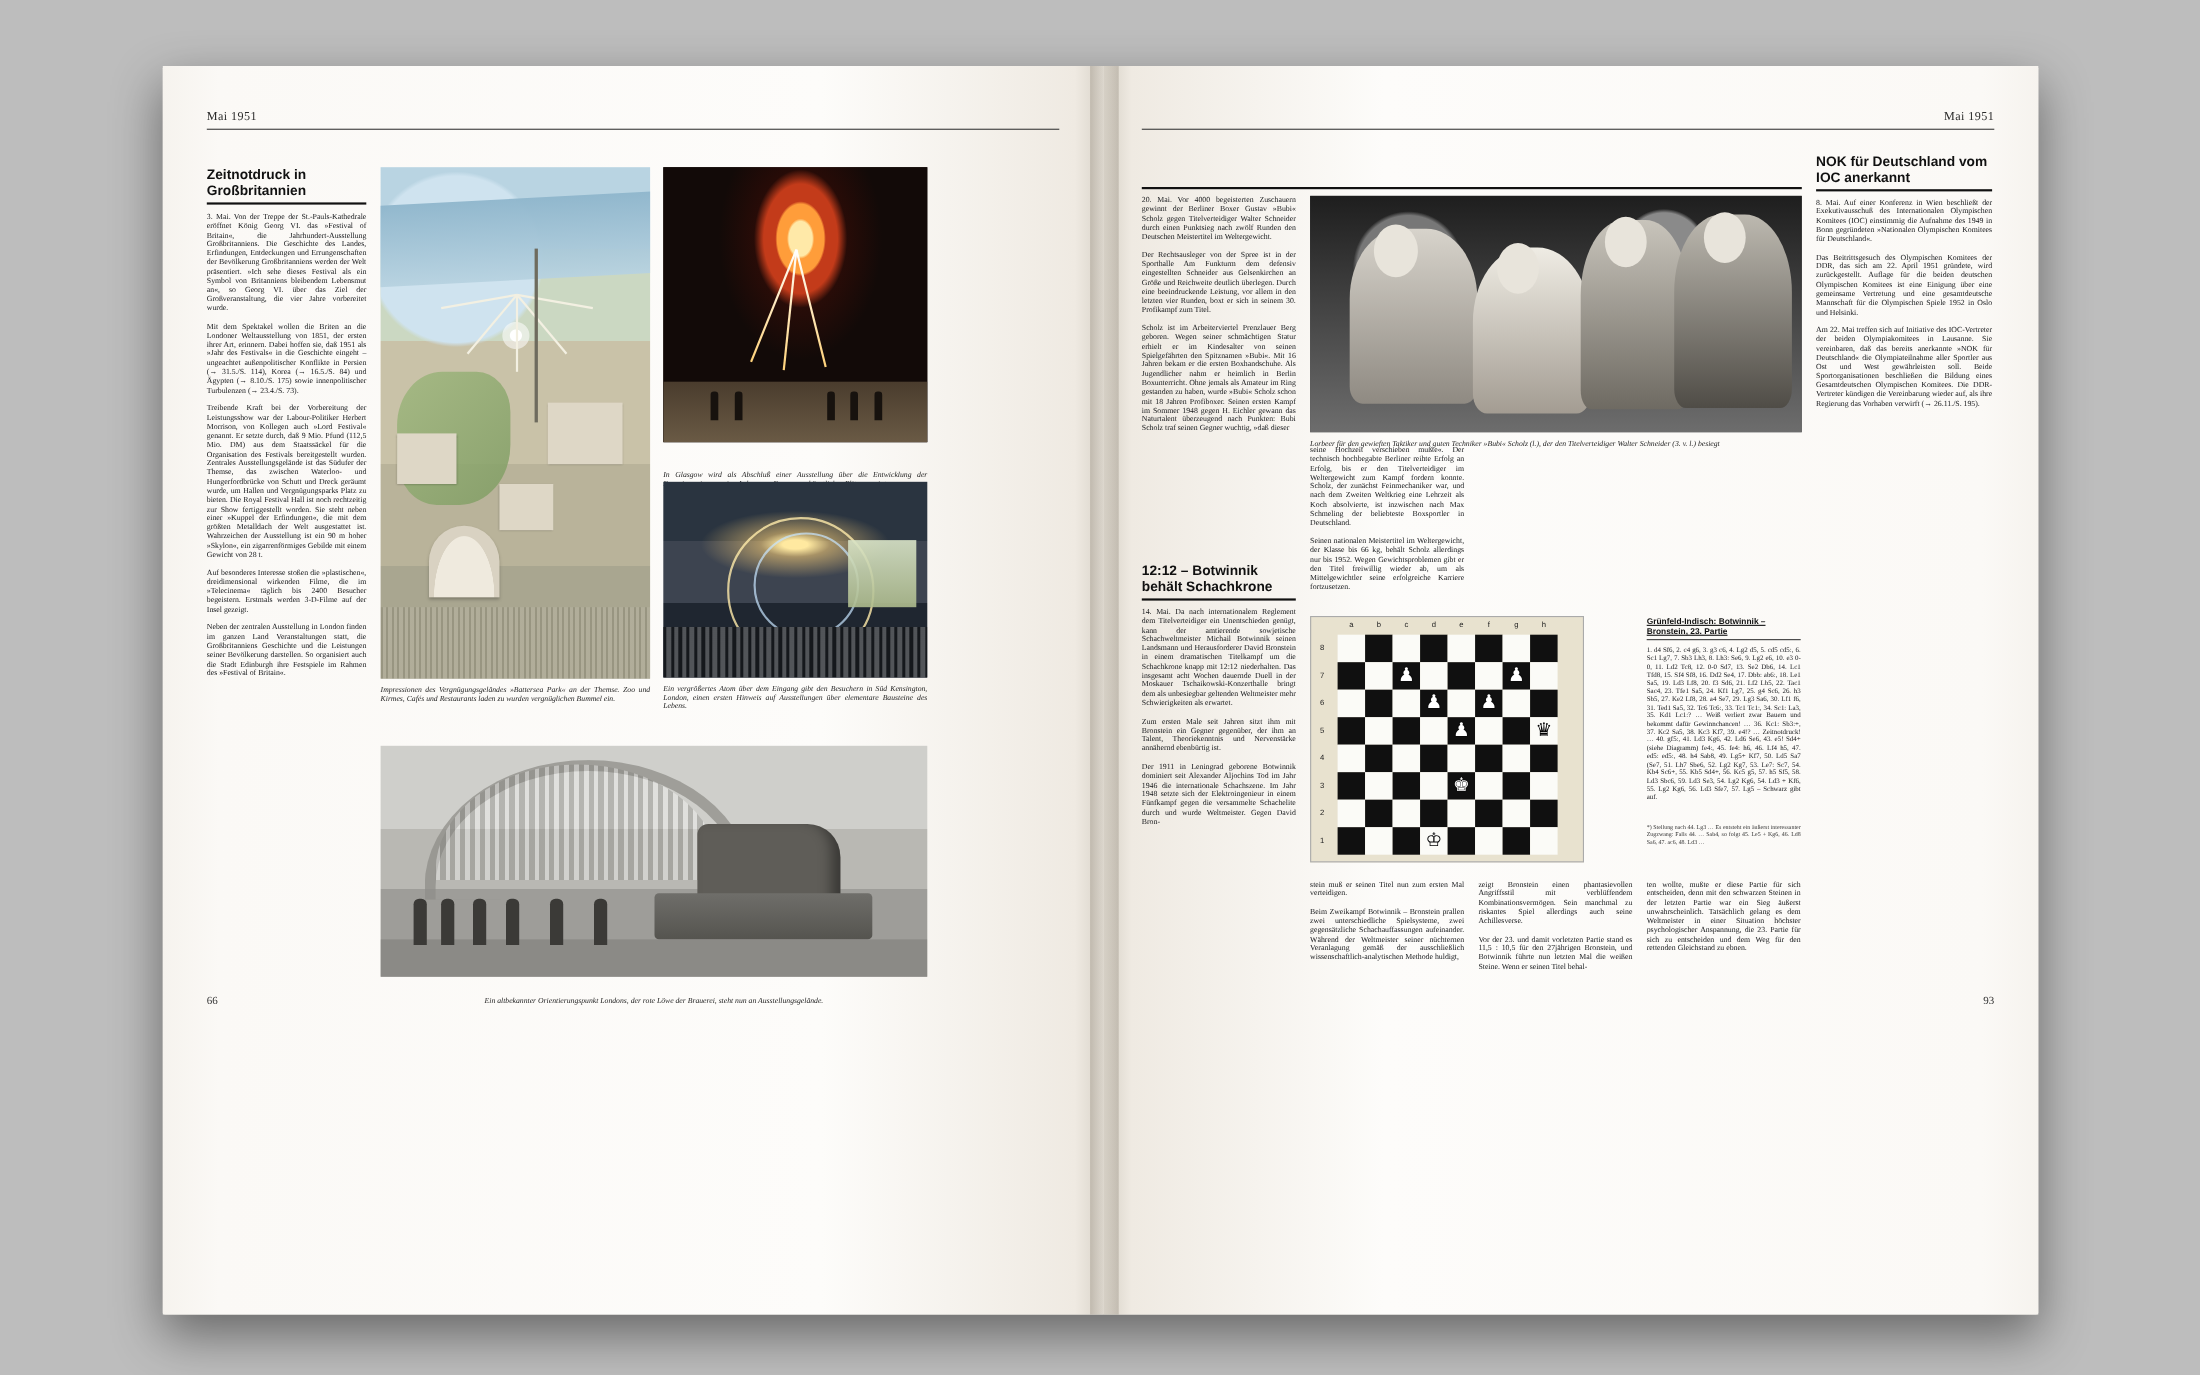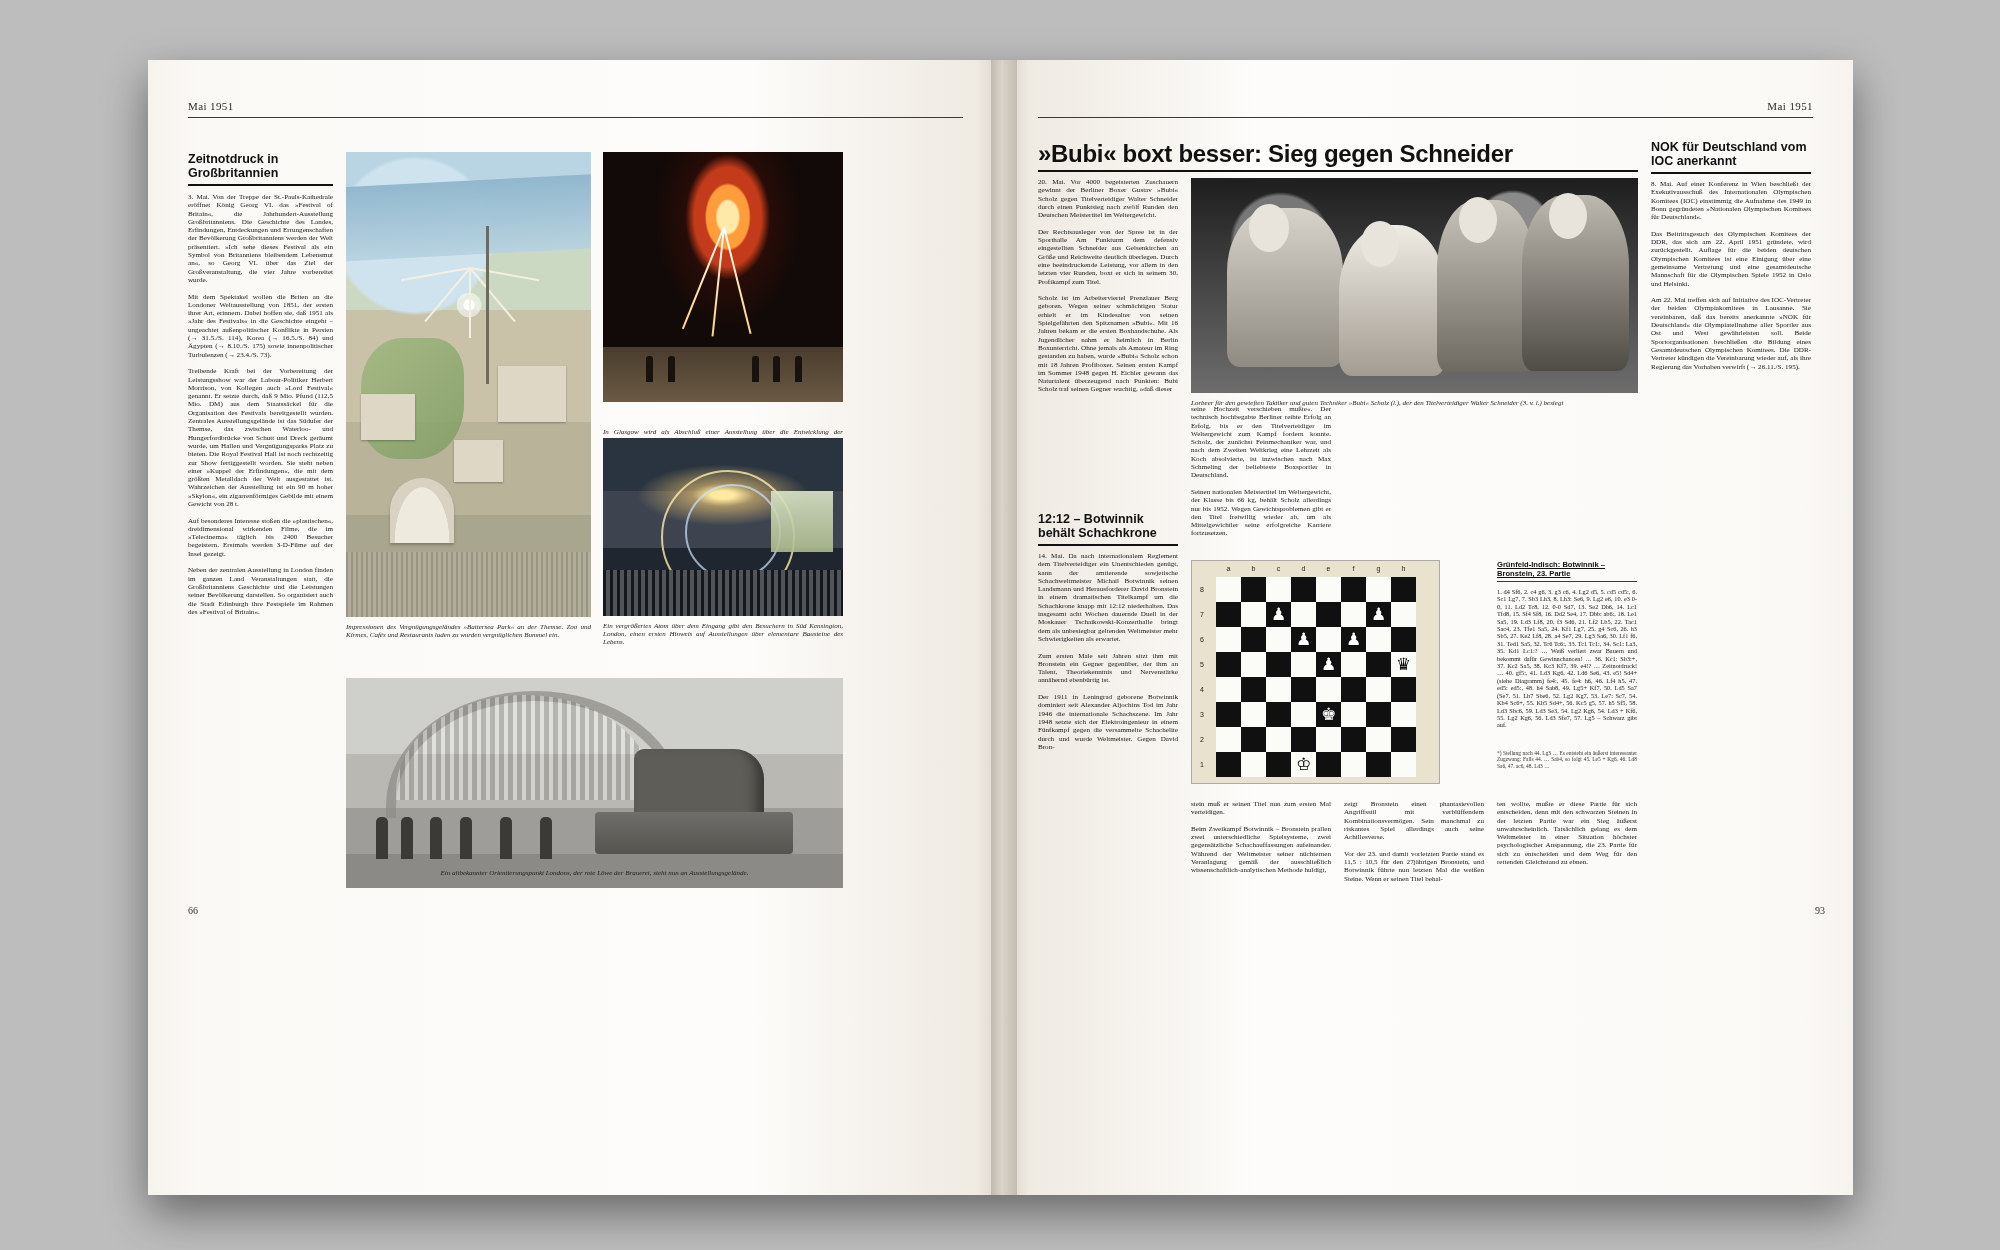--- a/index.html
+++ b/index.html
@@ -194,31 +194,30 @@
         <div class="lion"></div>
         <div class="truck"></div>
         <div class="road"></div>
         <div class="ped" style="left:6%"></div>
         <div class="ped" style="left:11%"></div>
         <div class="ped" style="left:17%"></div>
         <div class="ped" style="left:23%"></div>
         <div class="ped" style="left:31%"></div>
         <div class="ped" style="left:39%"></div>
       </div>
-      <div class="cap" style="left:198px;top:809px;width:497px;text-align:center;">Ein altbekannter Orientierungspunkt Londons, der rote Löwe der Brauerei, steht nun an Ausstellungsgelände.</div>
+      <div class="cap" style="left:198px;top:846px;width:497px;text-align:center;">Ein altbekannter Orientierungspunkt Londons, der rote Löwe der Brauerei, steht nun an Ausstellungsgelände.</div>
 
       <div class="folio" style="left:40px;top:845px;">66</div>
     </div>
 
     <div class="page right">
 
       <div class="runhead" style="right:40px;">Mai 1951</div>
       <div class="rule" style="left:35px;top:57px;width:775px;"></div>
 
-      <h2 class="head" style="position:absolute;left:35px;top:80px;width:600px;font-size:24px;letter-spacing:-.3px;">»Bubi« boxt besser: Sieg gegen Schneider</h2>
       <div class="rule" style="left:35px;top:110px;width:600px;height:2px;background:#111;"></div>
 
       <div class="col" style="left:35px;top:118px;width:140px;height:320px;white-space:pre-line;">20. Mai. Vor 4000 begeisterten Zuschauern gewinnt der Berliner Boxer Gustav »Bubi« Scholz gegen Titelverteidiger Walter Schneider durch einen Punktsieg nach zwölf Runden den Deutschen Meistertitel im Weltergewicht.
 
 Der Rechtsausleger von der Spree ist in der Sporthalle Am Funkturm dem defensiv eingestellten Schneider aus Gelsenkirchen an Größe und Reichweite deutlich überlegen. Durch eine beeindruckende Leistung, vor allem in den letzten vier Runden, boxt er sich in seinem 30. Profikampf zum Titel.
 
 Scholz ist im Arbeiterviertel Prenzlauer Berg geboren. Wegen seiner schmächtigen Statur erhielt er im Kindesalter von seinen Spielgefährten den Spitznamen »Bubi«. Mit 16 Jahren bekam er die ersten Boxhandschuhe. Als Jugendlicher nahm er heimlich in Berlin Boxunterricht. Ohne jemals als Amateur im Ring gestanden zu haben, wurde »Bubi« Scholz schon mit 18 Jahren Profiboxer. Seinen ersten Kampf im Sommer 1948 gegen H. Eichler gewann das Naturtalent überzeugend nach Punkten: Bubi Scholz traf seinen Gegner wuchtig, »daß dieser</div>
       <div class="col" style="left:188px;top:345px;width:140px;height:190px;white-space:pre-line;">seine Hochzeit verschieben mußte«. Der technisch hochbegabte Berliner reihte Erfolg an Erfolg, bis er den Titelverteidiger im Weltergewicht zum Kampf fordern konnte. Scholz, der zunächst Feinmechaniker war, und nach dem Zweiten Weltkrieg eine Lehrzeit als Koch absolvierte, ist inzwischen nach Max Schmeling der beliebteste Boxsportler in Deutschland.
 
 Seinen nationalen Meistertitel im Weltergewicht, der Klasse bis 66 kg, behält Scholz allerdings nur bis 1952. Wegen Gewichtsproblemen gibt er den Titel freiwillig wieder ab, um als Mittelgewichtler seine erfolgreiche Karriere fortzusetzen.</div>
@@ -363,18 +362,18 @@
       <div class="fnote" style="left:494px;top:690px;width:140px;">*) Stellung nach 44. Lg3 … Es entsteht ein äußerst interessanter Zugzwang: Falls 44. … Sab4, so folgt 45. Le5 + Kg6, 46. Ld8 Sa6, 47. ac6, 48. Ld3 …</div>
 
       <h2 class="head" style="position:absolute;left:648px;top:80px;width:160px;font-size:12.5px;line-height:14px;">NOK für Deutschland vom IOC anerkannt</h2>
       <div class="rule" style="left:648px;top:112px;width:160px;height:2px;background:#111;"></div>
       <div class="col" style="left:648px;top:120px;width:160px;white-space:pre-line;">8. Mai. Auf einer Konferenz in Wien beschließt der Exekutivausschuß des Internationalen Olympischen Komitees (IOC) einstimmig die Aufnahme des 1949 in Bonn gegründeten »Nationalen Olympischen Komitees für Deutschland«.
 
 Das Beitrittsgesuch des Olympischen Komitees der DDR, das sich am 22. April 1951 gründete, wird zurückgestellt. Auflage für die beiden deutschen Olympischen Komitees ist eine Einigung über eine gemeinsame Vertretung und eine gesamtdeutsche Mannschaft für die Olympischen Spiele 1952 in Oslo und Helsinki.
 
 Am 22. Mai treffen sich auf Initiative des IOC-Vertreter der beiden Olympiakomitees in Lausanne. Sie vereinbaren, daß das bereits anerkannte »NOK für Deutschland« die Olympiateilnahme aller Sportler aus Ost und West gewährleisten soll. Beide Sportorganisationen beschließen die Bildung eines Gesamtdeutschen Olympischen Komitees. Die DDR-Vertreter kündigen die Vereinbarung wieder auf, als ihre Regierung das Vorhaben verwirft (→ 26.11./S. 195).</div>
 
-      <div class="folio" style="right:28px;top:845px;">93</div>
+      <div class="folio" style="right:40px;top:845px;">93</div>
     </div>
 
     <div class="gutter"></div>
   </div>
 </div>
 
 </body></html>

